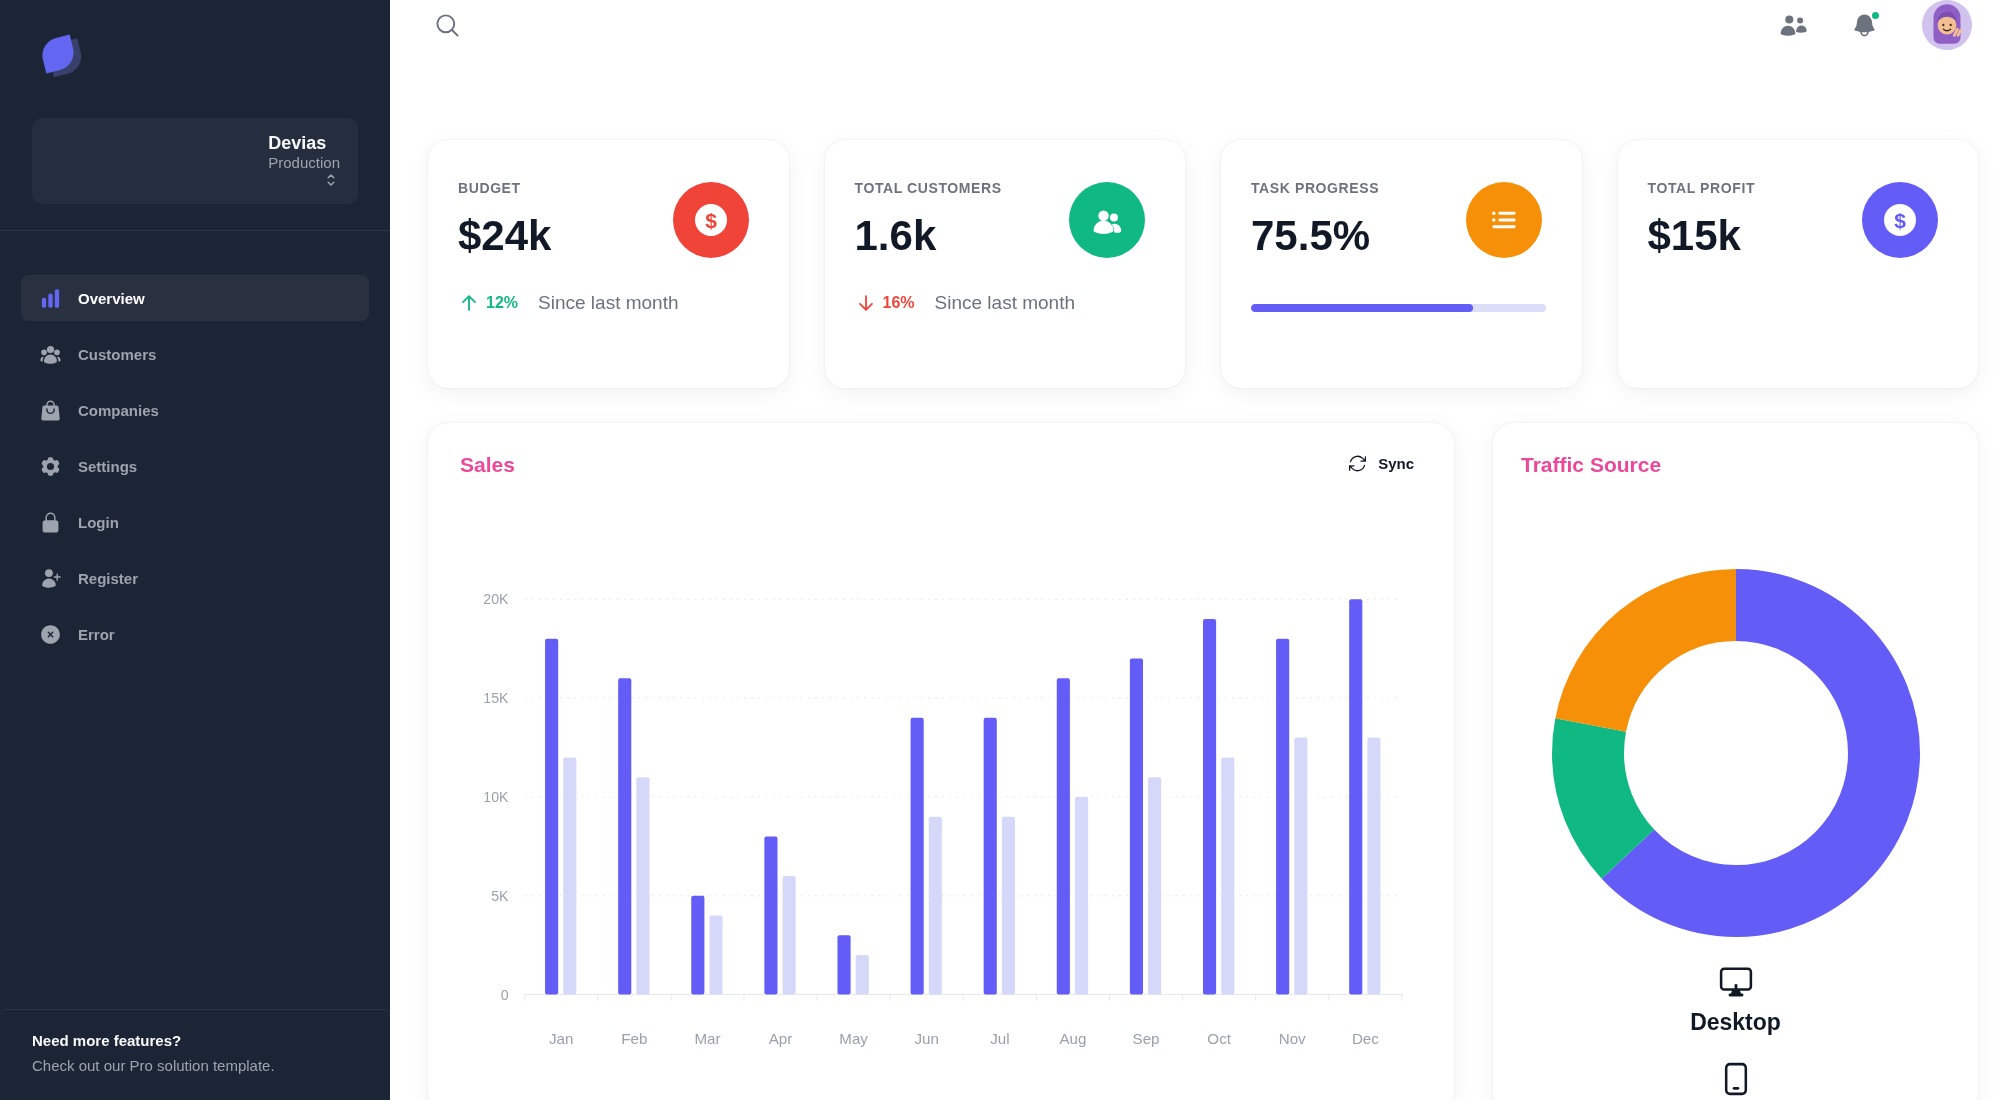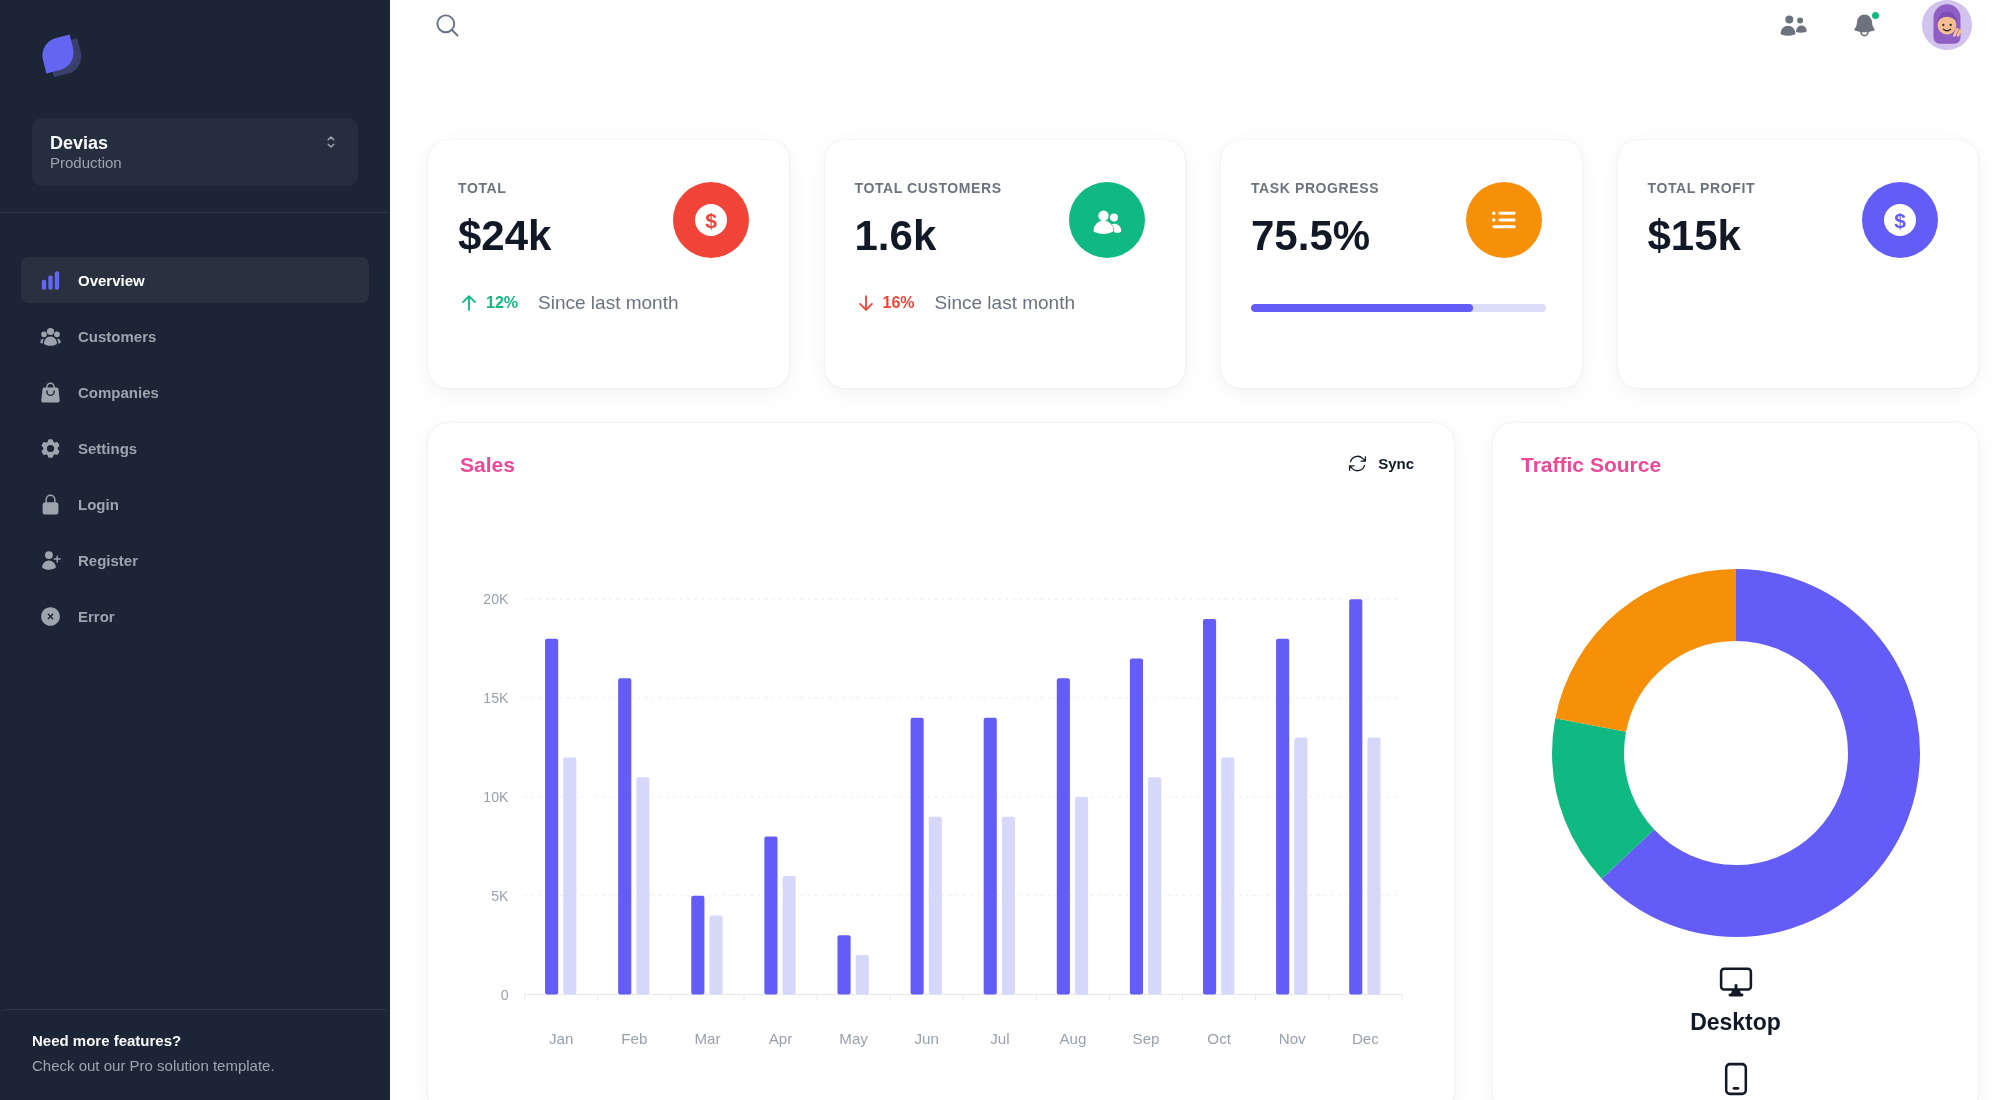--- a/index.html
+++ b/index.html
@@ -9,22 +9,22 @@
     background:#FFFFFF; color:#111927; display:flex;
   }
   
   .sidebar {
     width:390px; min-width:390px; height:1100px; background:#1C2536;
     position:relative; display:flex; flex-direction:column;
   }
   .logo-wrap { padding:30px 0 0 34px; }
   .workspace {
     margin:36px 32px 0 32px; background:rgba(255,255,255,0.045);
-    border-radius:10px; padding:15px 18px; display:flex; align-items:flex-start;
-    justify-content:space-between; cursor:pointer;
+    border-radius:10px; padding:15px 18px; display:flex; align-items:flex-end;
+    justify-content:space-between; cursor:pointer;flex-direction:column;
   }
   .ws-name { color:#F8F9FA; font-size:18px; font-weight:700; }
   .ws-env  { color:#9DA4AE; font-size:15px; margin-top:0; }
   .side-divider { border-top:1px solid rgba(255,255,255,0.08); margin-top:26px; }
   .nav { padding:44px 21px 0 21px; }
   .nav-item {
     display:flex; align-items:center; gap:16px; height:46px; padding:0 18px;
     border-radius:8px; margin-bottom:10px; cursor:pointer;
     color:#9DA4AE; font-size:15px; font-weight:600;
   }
@@ -235,21 +235,21 @@
         </svg>
       </button>
     </div>
   </header>
 
   <div class="content">
 
     <div class="stats-row">
 
       <div class="card stat-card">
-        <div class="stat-label">TOTAL</div>
+        <div class="stat-label">BUDGET</div>
         <div class="stat-value">$24k</div>
         <div class="stat-avatar" style="background:#F04438;">
           <svg width="40" height="40" viewBox="0 0 40 40">
             <circle cx="20" cy="20" r="16" fill="#FFFFFF"></circle>
             <text x="20" y="27.5" text-anchor="middle" font-size="21" font-weight="bold" fill="#F04438" font-family="Liberation Sans, DejaVu Sans, sans-serif">$</text>
           </svg>
         </div>
         <div class="trend-row">
           <span style="display:flex;">
             <svg width="22" height="22" viewBox="0 0 24 24" fill="none" stroke="#10B981" stroke-width="2" stroke-linecap="round" stroke-linejoin="round">

